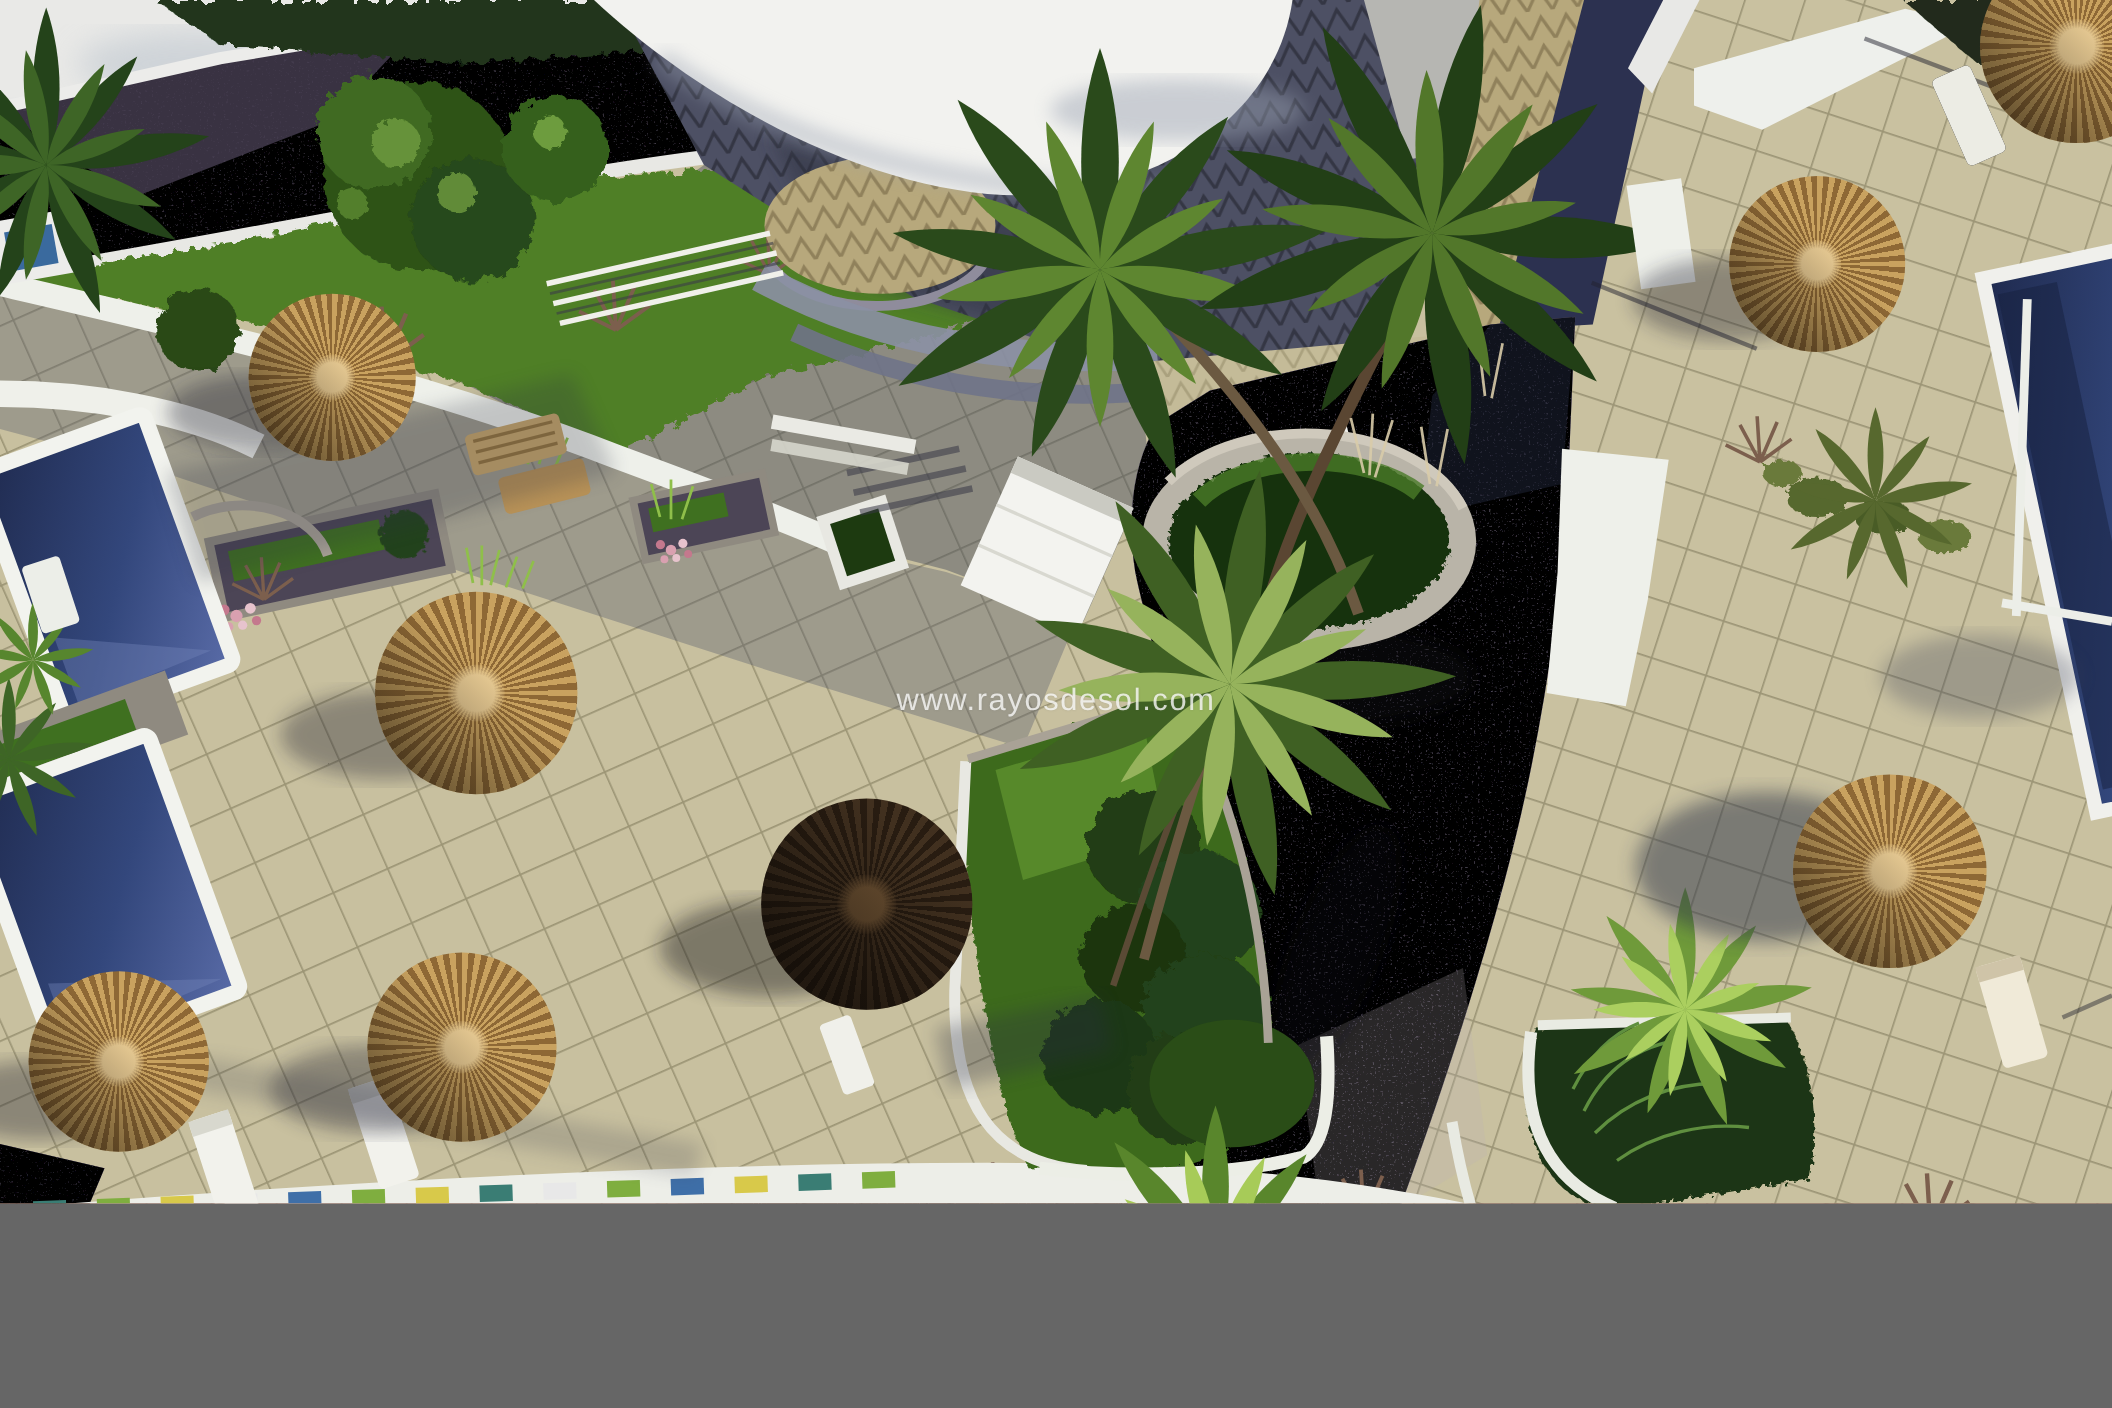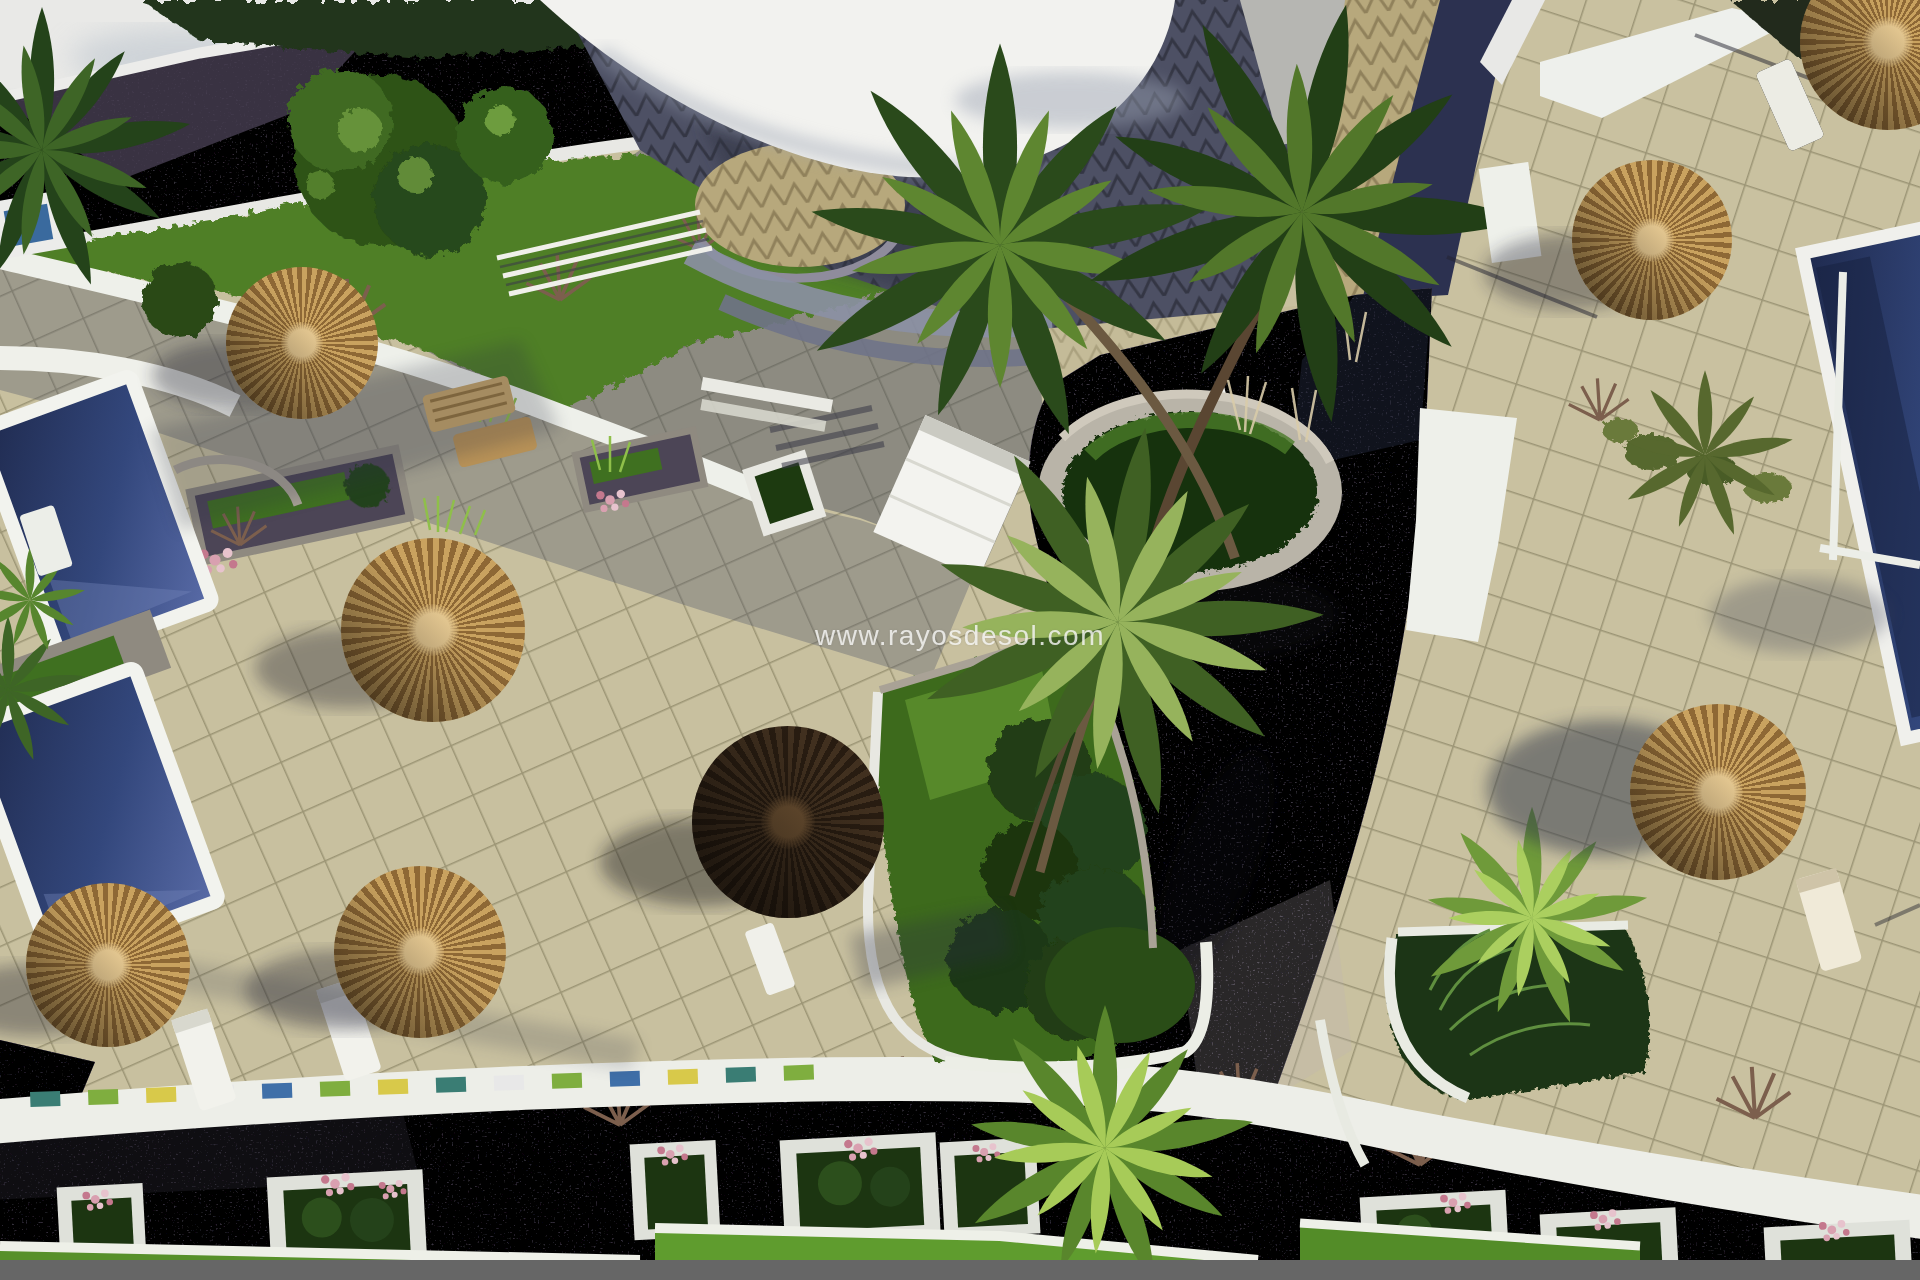--- a/index.html
+++ b/index.html
@@ -1,16 +1,16 @@
 <!DOCTYPE html>
 <html style="--terrace: #c8c09f; --terrace_shadow: #6a6f85; --slate_roof: #4d5064; --chevron_beige: #b7a87c; --cobble: #6e6678; --cobble_dark: #3a3f53; --pool_deep: #1f2a4e; --pool_light: #5a6ca8; --white_walkway: #f2f2ee; --lawn: #57902a; --lawn_dark: #2a4d17; --foliage_dark: #24421a; --foliage_light: #96b35c; --straw_light: #c9a25f; --straw_dark: #8e6835; --umbrella_brown_1: #41301f; --umbrella_brown_2: #281c11; --flower_pink: #d9a0b0; --mosaic_teal: #3a7d74; --mosaic_green: #7fae3f; --mosaic_yellow: #d8c94a; --mosaic_blue: #3f6fa8;"><head>
 <meta charset="utf-8">
 <style>
   html,body{margin:0;padding:0;background:#666}
-  #stage{position:relative;width:1920px;height:1260px;overflow:hidden;
+  #stage{position:relative;width:1920px;height:1094px;overflow:hidden;
          background:#b91c1c;font-family:"Liberation Sans",sans-serif}
   #scene{position:absolute;inset:0}
   
   .umb{position:absolute;border-radius:50%}
   .umb>div{position:absolute;inset:0;border-radius:50%}
   .umb .spokes{background:repeating-conic-gradient(var(--c1) 0 4deg,var(--c2) 4deg 8deg)}
   .umb.straw{--c1:#c9a25f;--c2:#8e6835}
   .umb.dark{--c1:#41301f;--c2:#281c11}
   .umb .hub{left:36%;top:36%;right:36%;bottom:36%;
             background:radial-gradient(circle,#e6c992 0 45%,rgba(230,201,146,0) 75%)}

